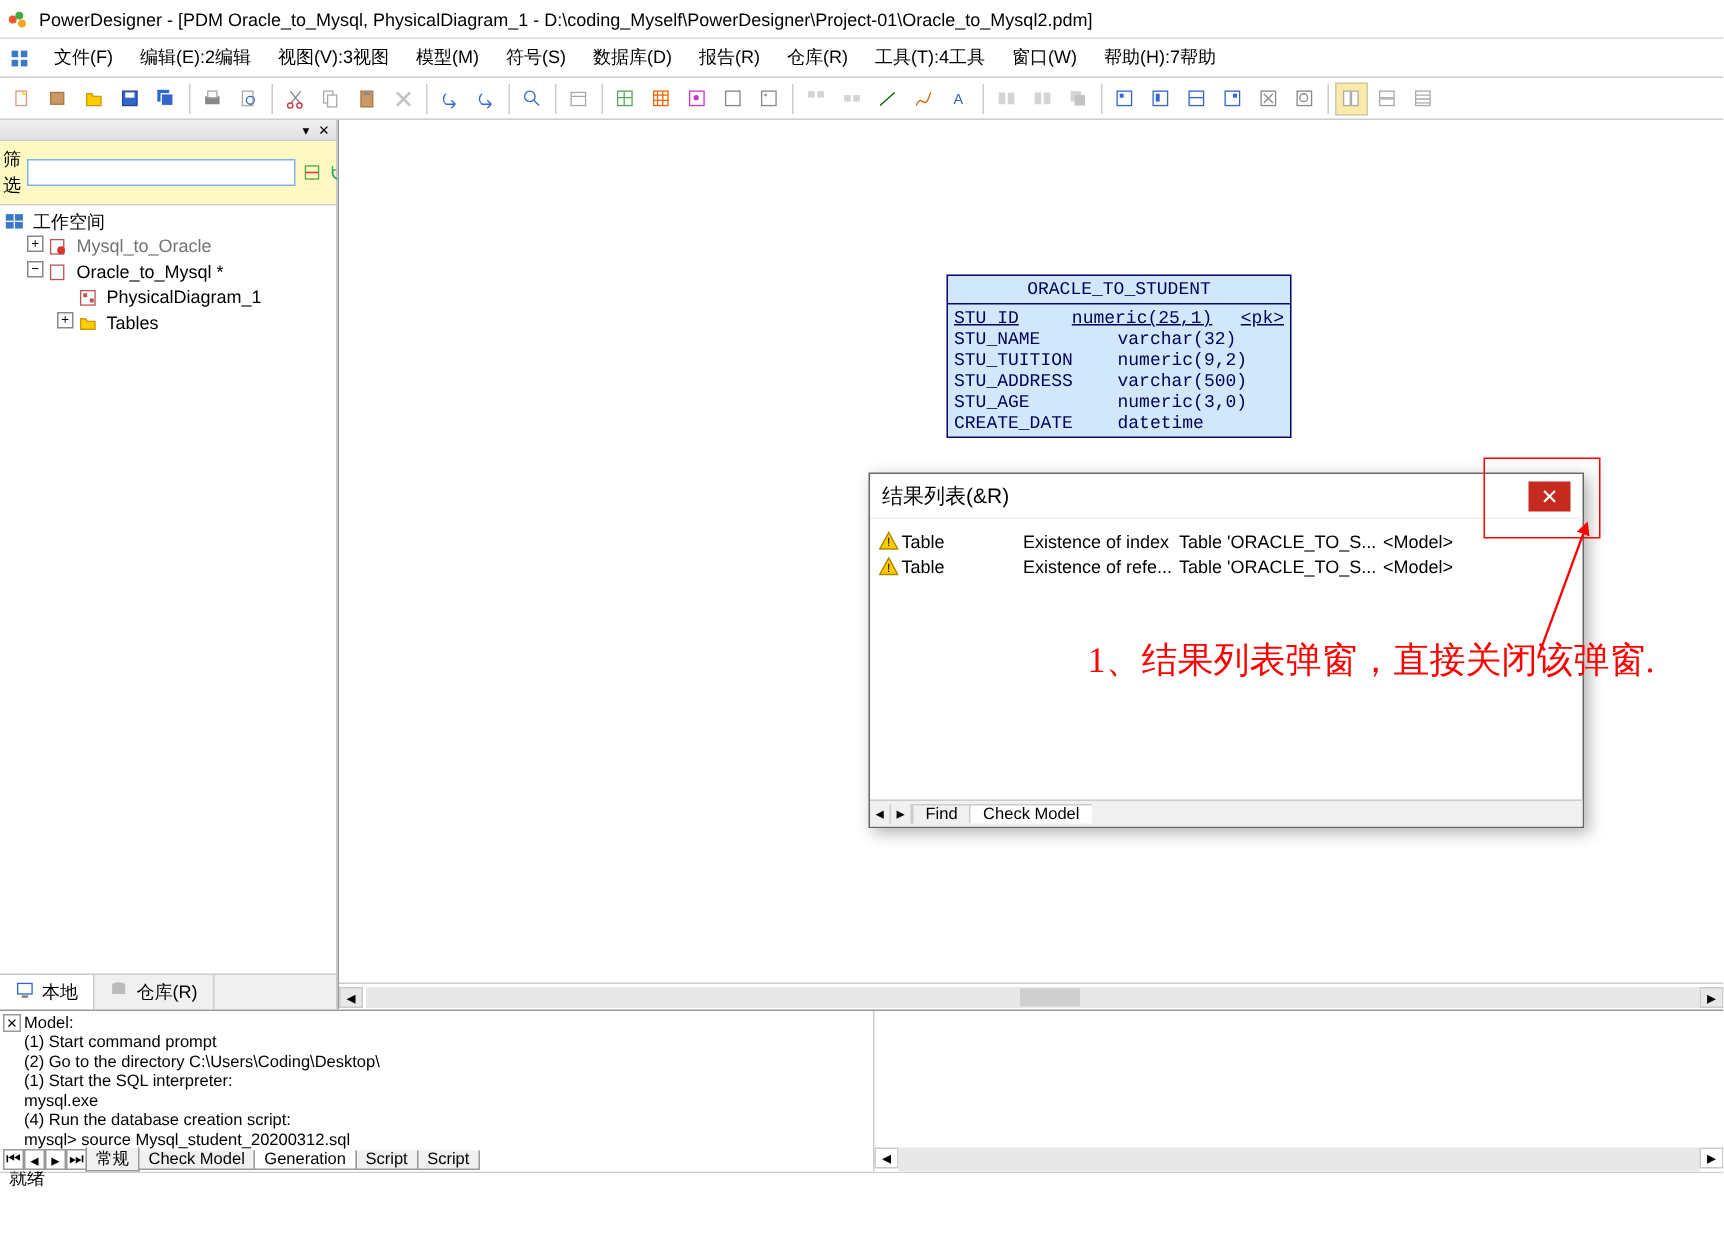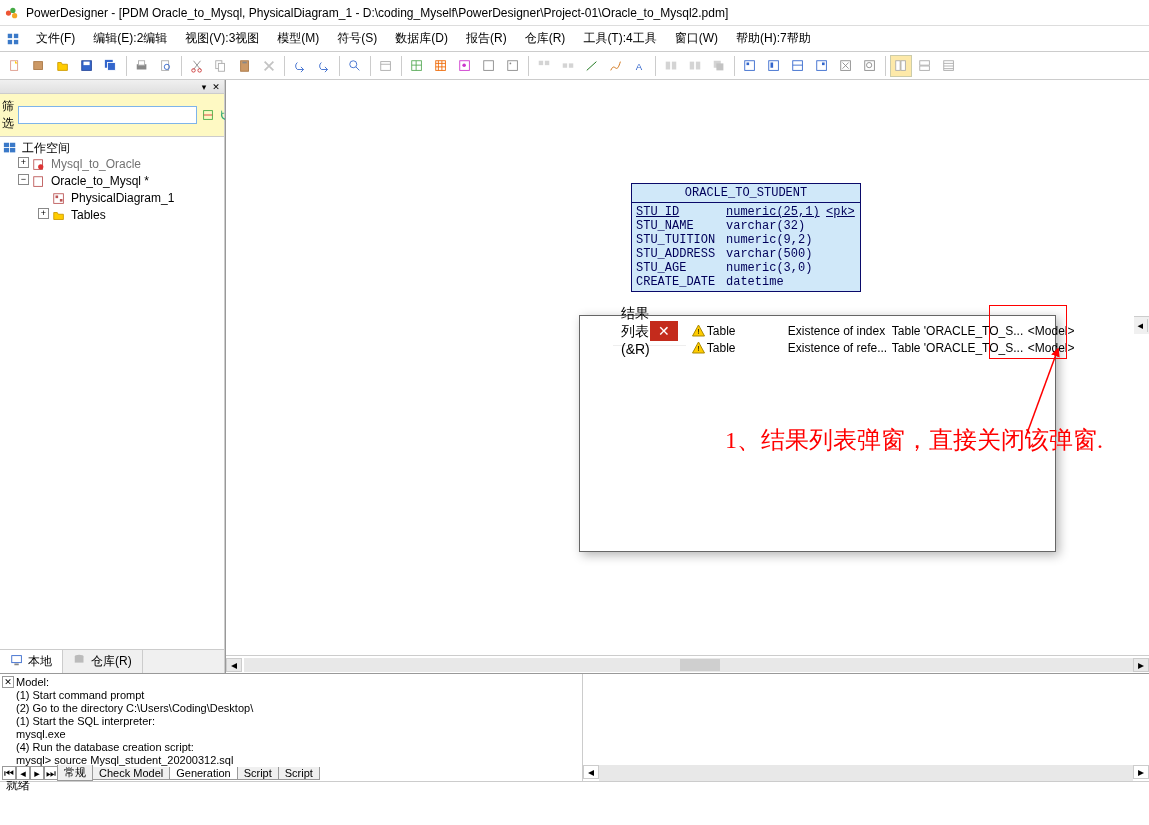--- a/index.html
+++ b/index.html
@@ -171,41 +171,40 @@
   color: #00005a;
   margin-top: 26px;
 }
 .entity-title {
   text-align: center;
   border-bottom: 1px solid #0a0a6a;
   padding: 2px;
   font-family: "Courier New", monospace;
 }
 .entity-body { padding: 2px 4px; }
-.entity-row { display: flex; white-space: pre; }
+.entity-row { display: flex; white-space: pre; gap: 19px; }
 .entity-col1 { width: 90px; }
 .entity-col2 { width: 100px; }
 .entity-col3 { }
 .entity-row.underline .entity-col1,
 .entity-row.underline .entity-col2,
 .entity-row.underline .entity-col3 { text-decoration: underline; }
 
 
 .dialog {
   position: absolute;
   left: 353px;
   top: 235px;
   width: 477px;
   height: 237px;
   border: 1px solid #666;
   background: #fff;
   box-shadow: 3px 3px 10px rgba(0,0,0,0.3);
   display: flex;
-  flex-direction: row;
-  padding-left: 33px;
+  flex-direction: column;
 }
 .dialog-title {
   height: 30px;
   display: flex;
   align-items: center;
   padding: 0 8px;
   font-size: 14px;
   border-bottom: 1px solid #eee;
 }
 .dialog-title-text { flex: 1; }

